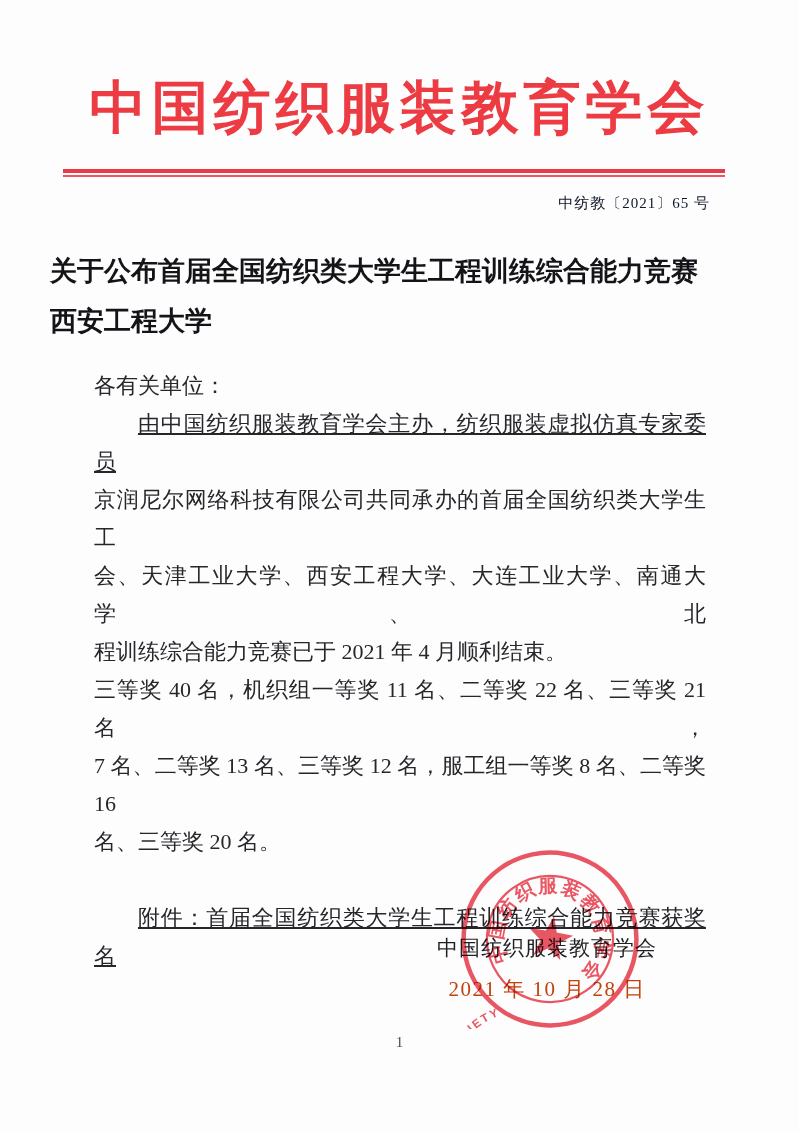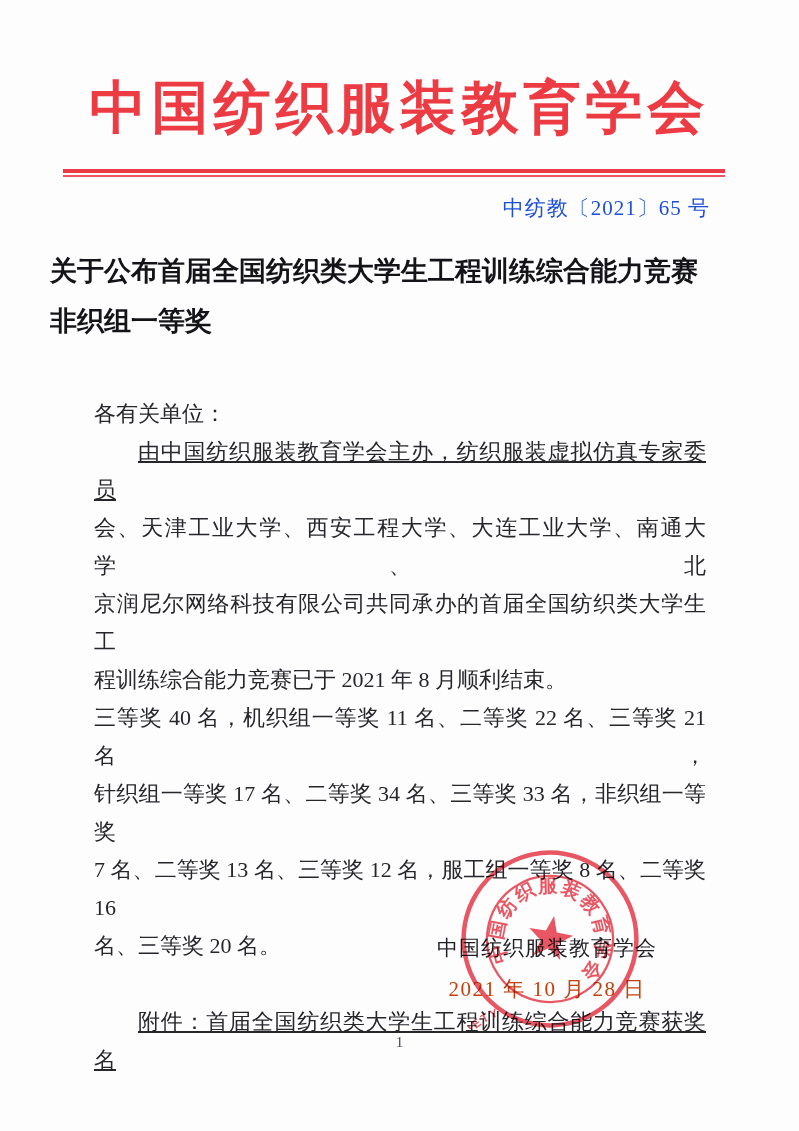--- a/index.html
+++ b/index.html
@@ -19,35 +19,35 @@
     color:#ed3b44;letter-spacing:5px;
   }
   .red-rule{
     position:absolute;top:169px;left:63px;width:662px;
     height:2px;background:transparent;box-sizing:content-box;
     border-top:4px solid #e93a46;
     border-bottom:2px solid #ef5560;
   }
   .doc-number{
     position:absolute;top:194px;right:89px;
-    font-size:21px;letter-spacing:1px;color:#1d4ed8;
+    font-size:15px;letter-spacing:1px;color:#0f172a;
   }
   .doc-title{
     position:absolute;top:246px;left:50px;width:699px;
     font-weight:bold;
     font-size:27px;line-height:50px;color:#141418;
   }
   .body-text{
     position:absolute;top:367px;left:94px;width:612px;
     font-size:22px;line-height:38px;color:#26262b;
   }
   .line{text-align:justify;text-align-last:justify;}
   .line.first{text-indent:2em;text-decoration:underline;}
   .line.last{text-align-last:left;}
-  .line.single{text-align-last:left;margin-top:28px;}
+  .line.single{text-align-last:left;}
   .spacer{height:38px;}
   .signature-name{
     position:absolute;top:934px;left:387px;width:320px;
     text-align:center;font-size:21px;letter-spacing:1px;color:#1f1f24;
   }
   .signature-date{
     position:absolute;top:975px;left:387px;width:320px;
     text-align:center;font-size:21px;letter-spacing:1.5px;color:#c2410c;
   }
   .seal{
@@ -75,36 +75,35 @@
 <div class="page">
 
   <div class="org-header">中国纺织服装教育学会</div>
 
   <div class="red-rule"></div>
 
   <div class="doc-number">中纺教〔2021〕65 号</div>
 
   <div class="doc-title">
     <div>关于公布首届全国纺织类大学生工程训练综合能力竞赛</div>
-    <div>非织组一等奖</div>
+    <div>西安工程大学</div>
   </div>
 
   <div class="body-text">
     <div class="line single">各有关单位：</div>
 
     <div>
       <div class="line first">由中国纺织服装教育学会主办，纺织服装虚拟仿真专家委员</div>
+      <div class="line">京润尼尔网络科技有限公司共同承办的首届全国纺织类大学生工</div>
       <div class="line">会、天津工业大学、西安工程大学、大连工业大学、南通大学、北</div>
-      <div class="line">京润尼尔网络科技有限公司共同承办的首届全国纺织类大学生工</div>
-      <div class="line last">程训练综合能力竞赛已于 2021 年 8 月顺利结束。</div>
+      <div class="line last">程训练综合能力竞赛已于 2021 年 4 月顺利结束。</div>
     </div>
 
     <div>
       <div class="line">三等奖 40 名，机织组一等奖 11 名、二等奖 22 名、三等奖 21 名，</div>
-      <div class="line">针织组一等奖 17 名、二等奖 34 名、三等奖 33 名，非织组一等奖</div>
       <div class="line">7 名、二等奖 13 名、三等奖 12 名，服工组一等奖 8 名、二等奖 16</div>
       <div class="line last">名、三等奖 20 名。</div>
     </div>
 
     <div class="spacer"></div>
 
     <div>
       <div class="line first">附件：首届全国纺织类大学生工程训练综合能力竞赛获奖名</div>
 
     </div>

